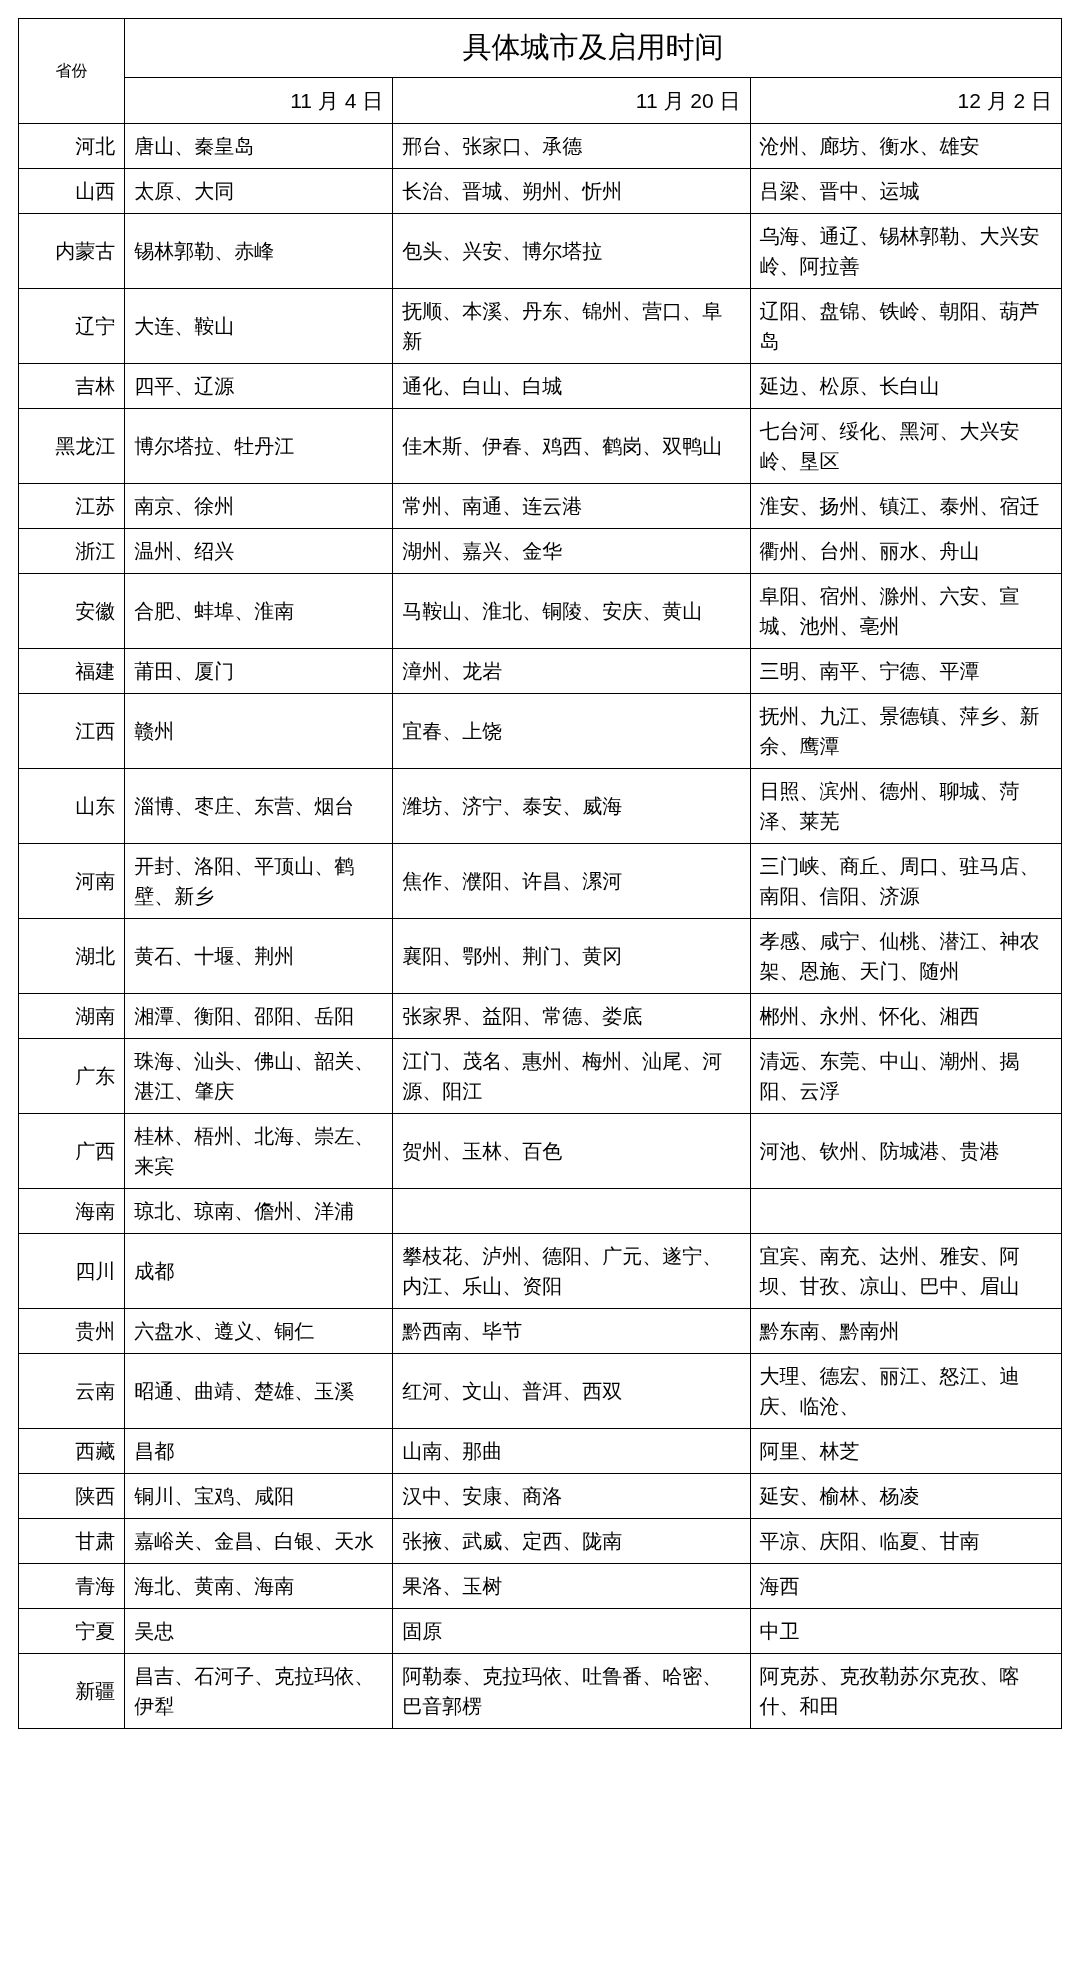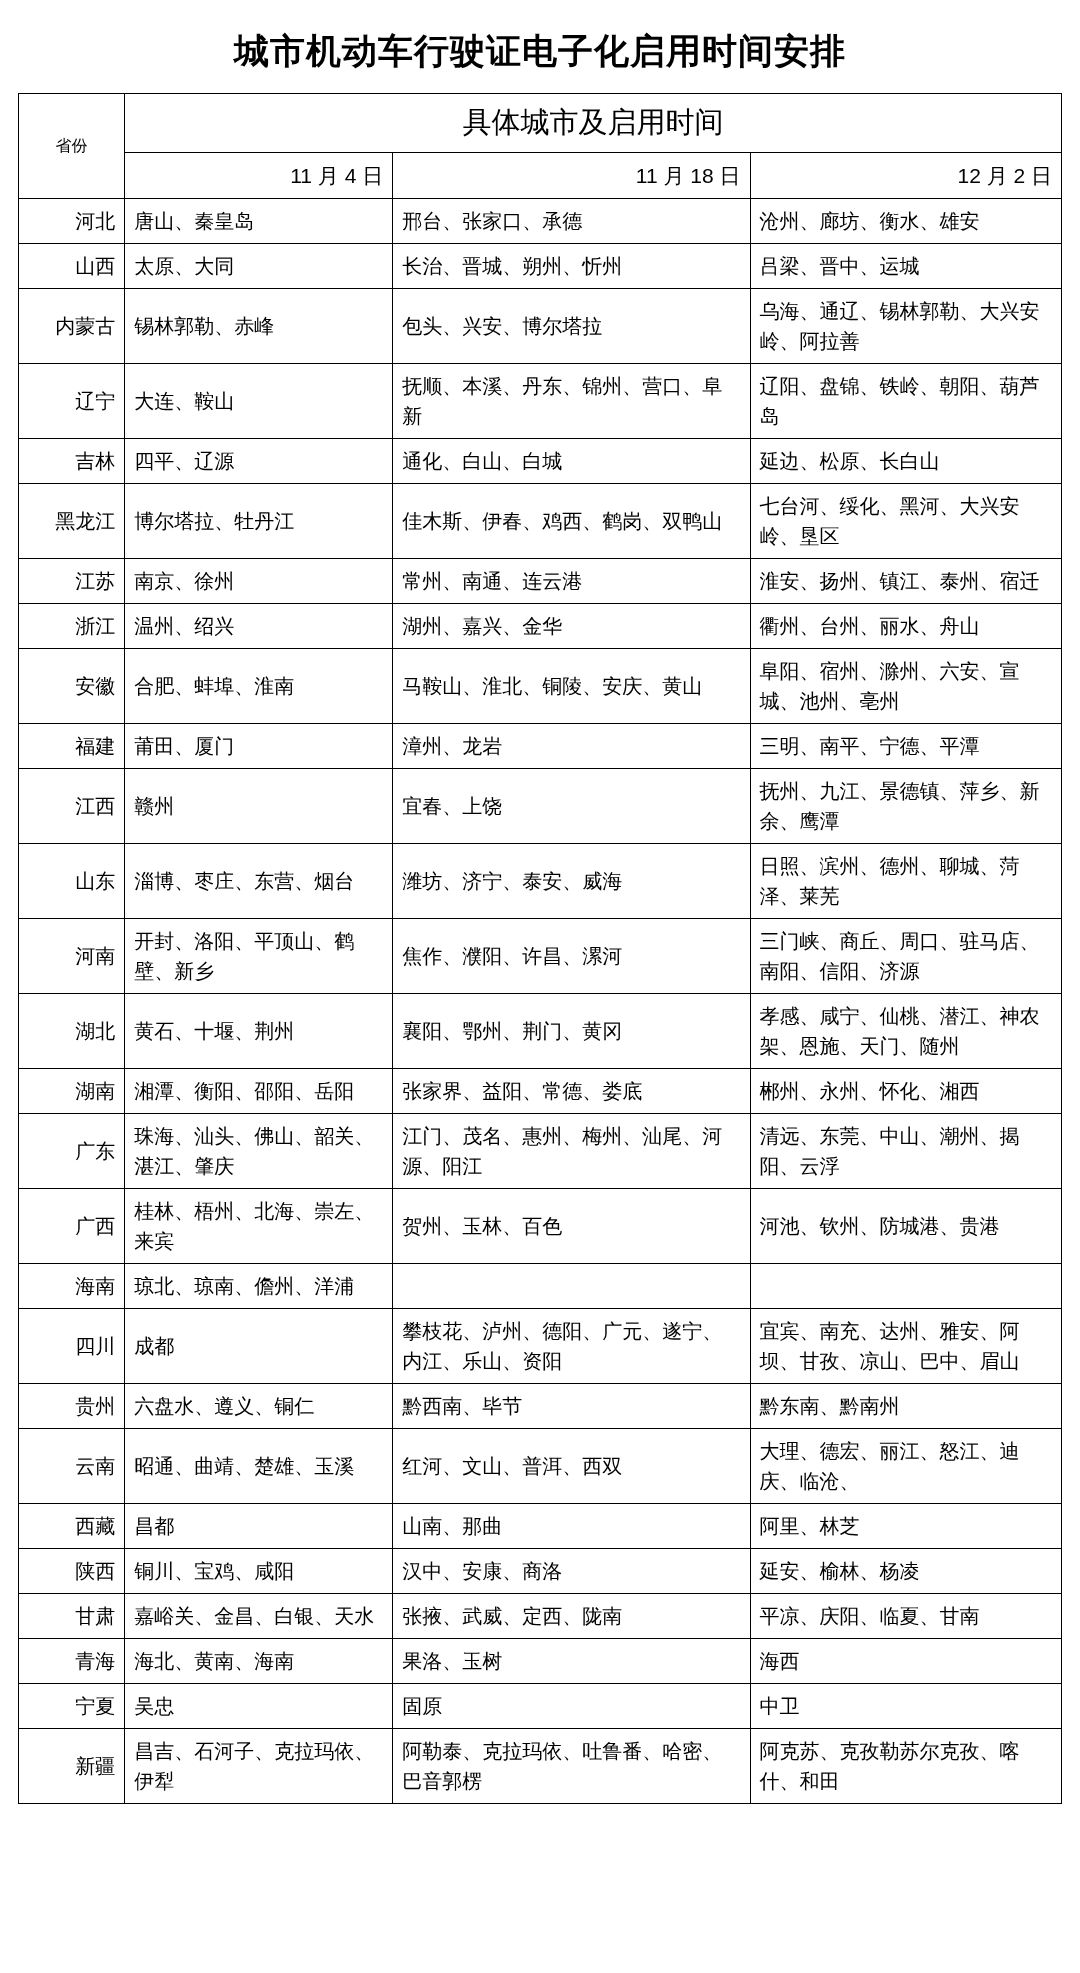--- a/index.html
+++ b/index.html
@@ -67,37 +67,36 @@
   col.c-prov { width: 88px; }
   col.c-d1 { width: 222px; }
   col.c-d2 { width: 296px; }
   col.c-d3 { width: 258px; }
 </style>
 </head>
 <body>
 
 <div class="page">
 
-  <h1 class="doc-title">城市机动车行驶证电子化启用时间安排</h1>
 
   <table class="schedule">
     <colgroup>
       <col class="c-prov">
       <col class="c-d1">
       <col class="c-d2">
       <col class="c-d3">
     </colgroup>
     <thead>
       <tr>
         <th class="province-head" rowspan="2">省份</th>
         <th class="header-span" colspan="3">具体城市及启用时间</th>
       </tr>
       <tr>
         <th class="col-head">11 月 4 日</th>
-        <th class="col-head">11 月 18 日</th>
+        <th class="col-head">11 月 20 日</th>
         <th class="col-head">12 月 2 日</th>
       </tr>
     </thead>
     <tbody>
       <tr>
         <td class="province">河北</td>
         <td class="cities">唐山、秦皇岛</td>
         <td class="cities">邢台、张家口、承德</td>
         <td class="cities">沧州、廊坊、衡水、雄安</td>
       </tr>

